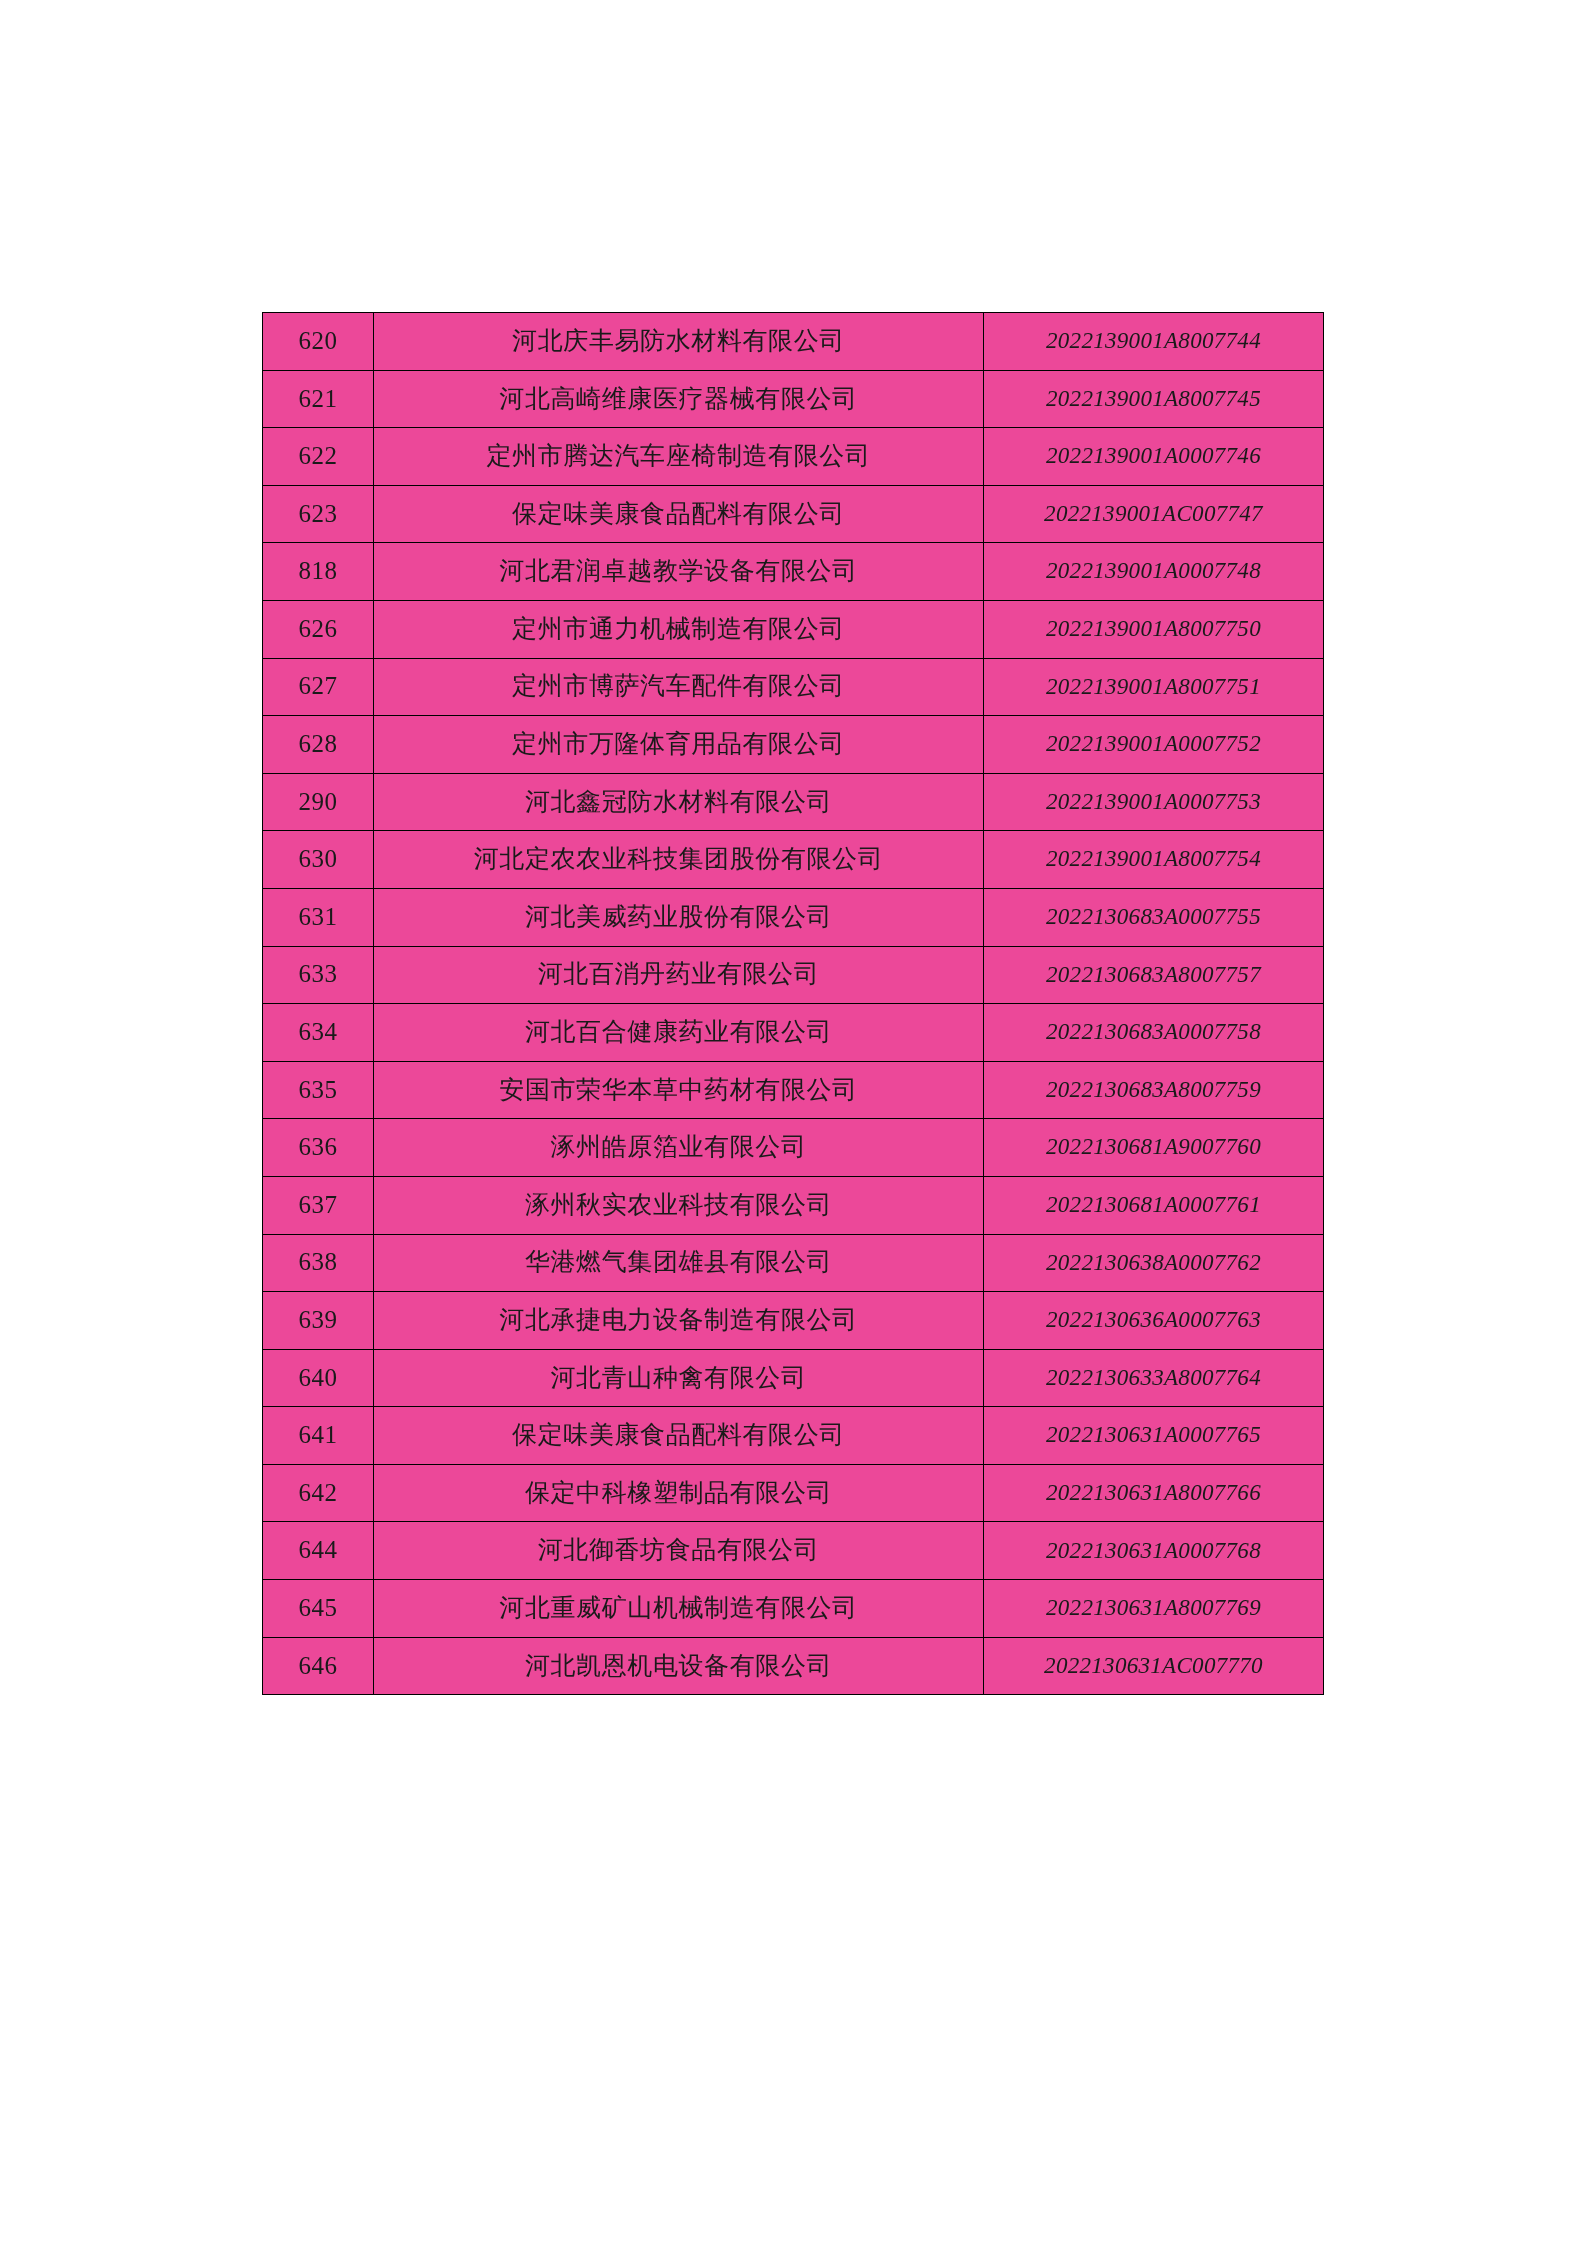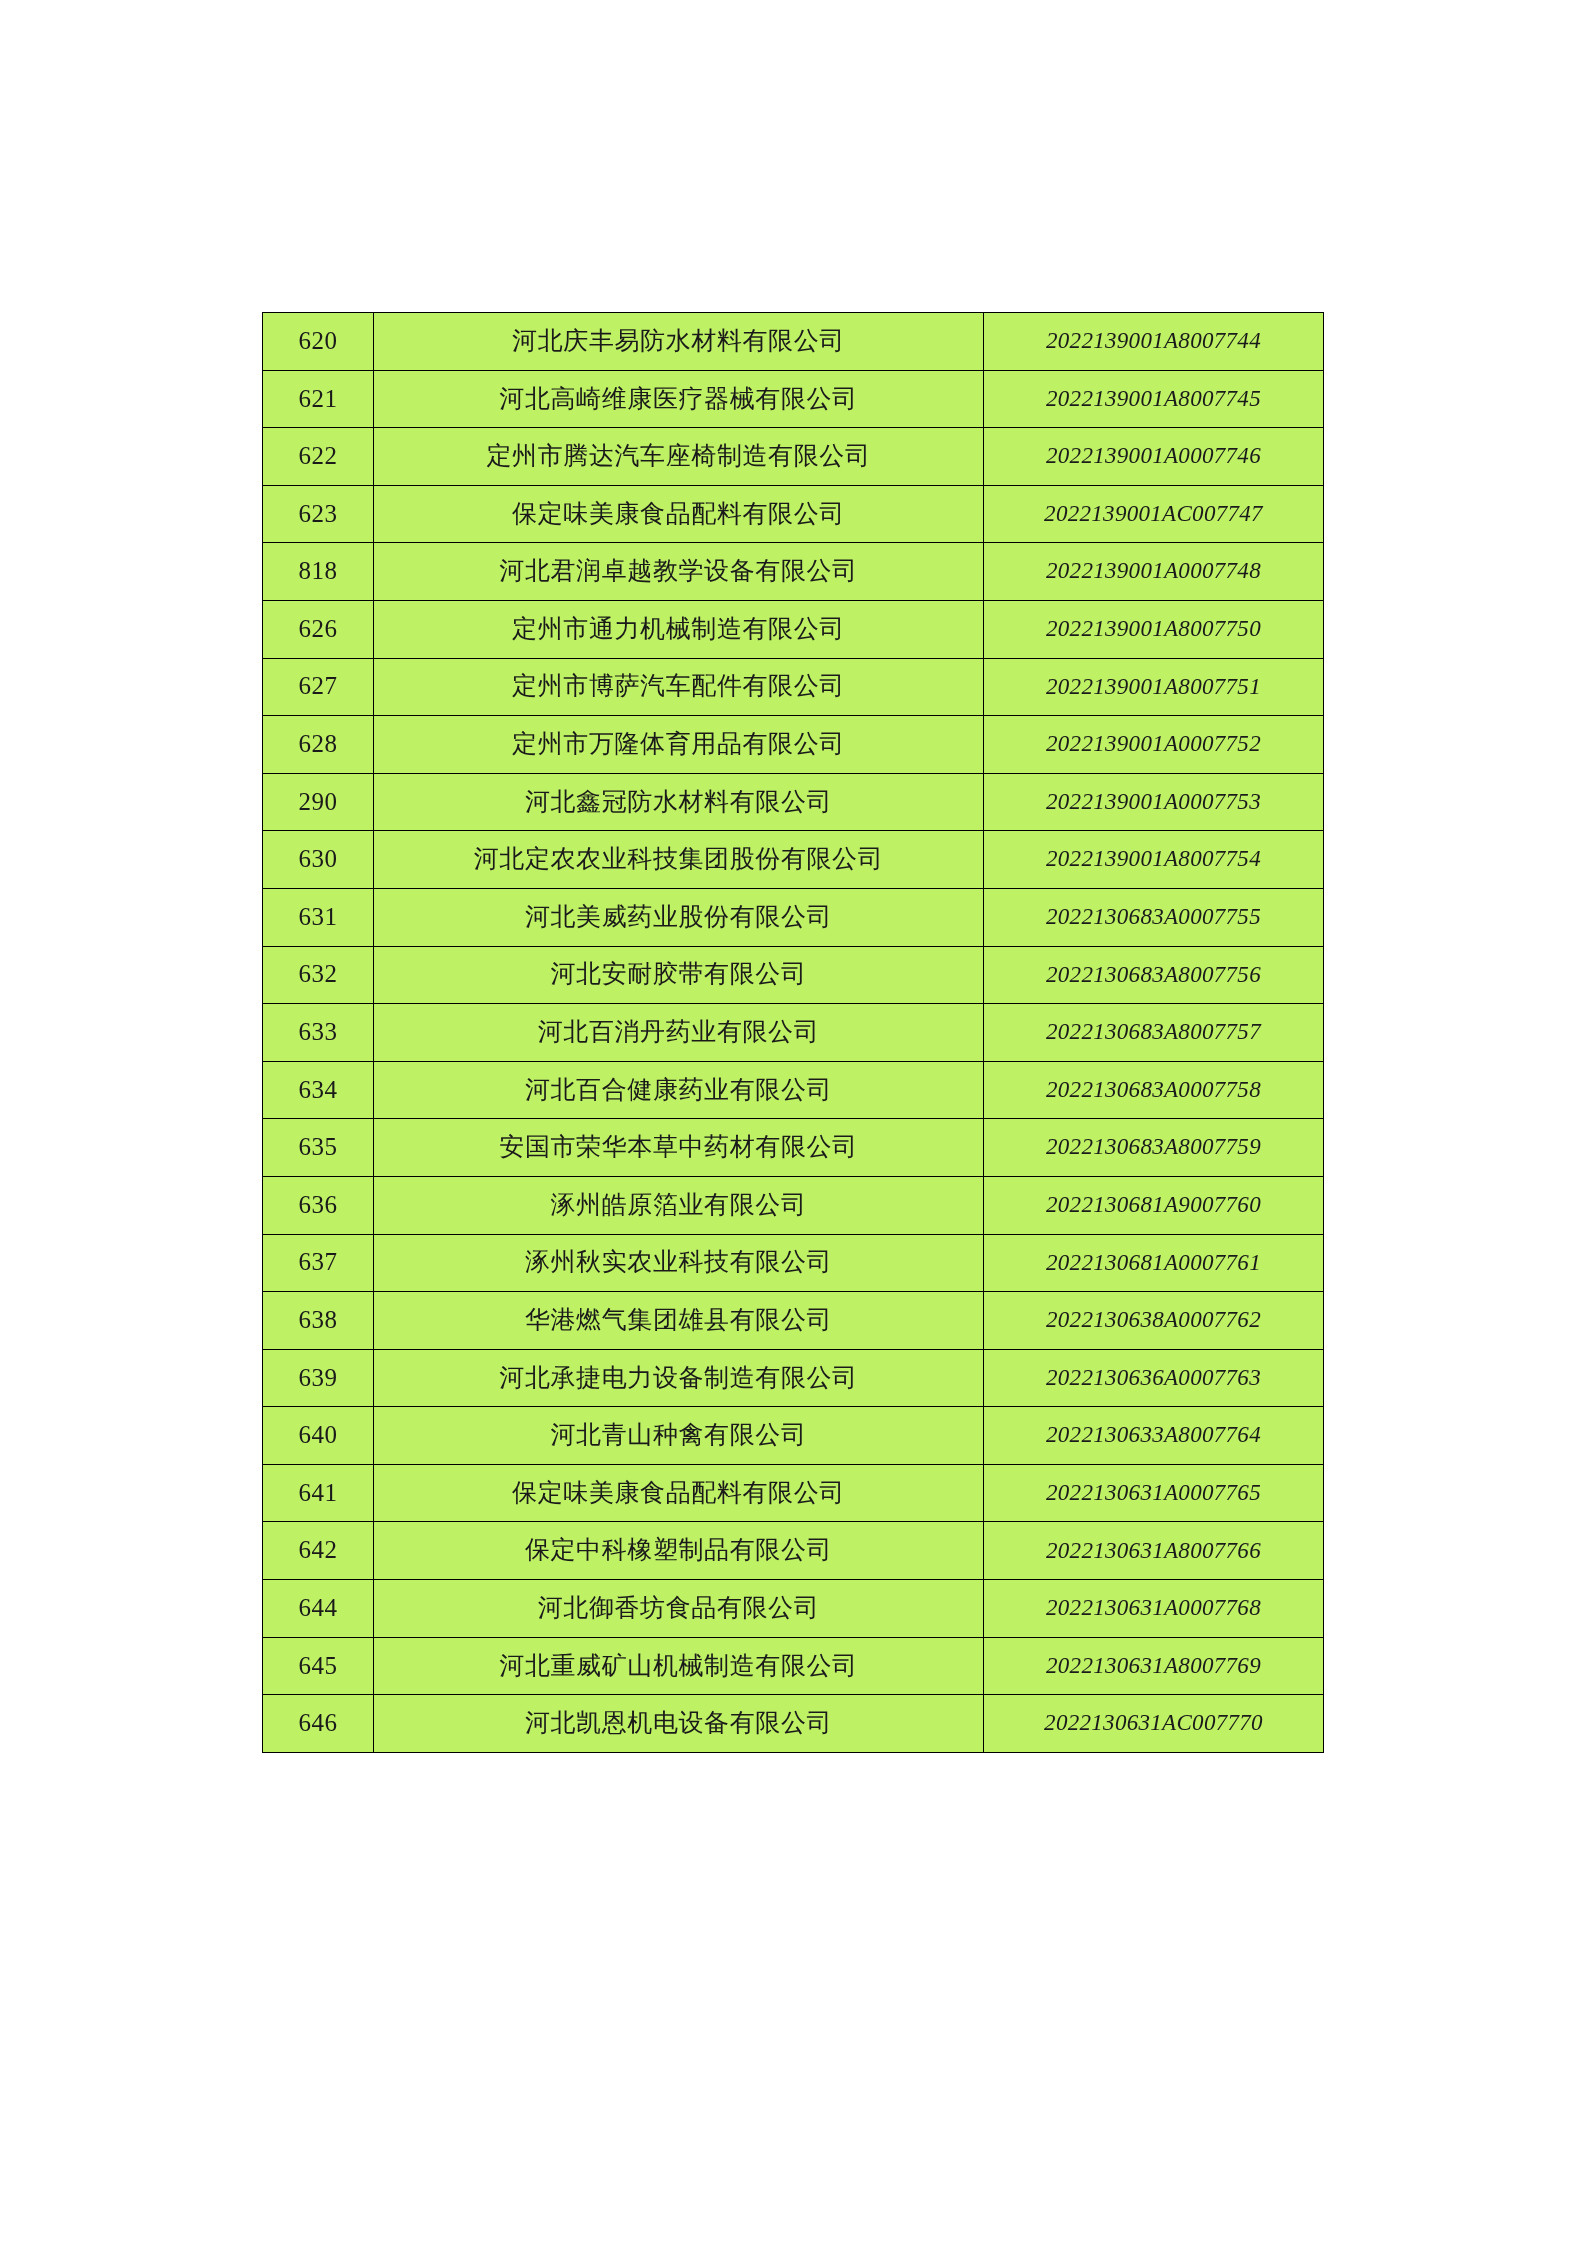--- a/index.html
+++ b/index.html
@@ -26,21 +26,21 @@
   .table-wrap {
     position: absolute;
     left: 262px;
     top: 312px;
     width: 1061px;
   }
   table.registry {
     border-collapse: collapse;
     width: 1061px;
     table-layout: fixed;
-    background: #bef264;
+    background: #ec4899;
   }
   table.registry col.c-index { width: 111px; }
   table.registry col.c-name  { width: 610px; }
   table.registry col.c-code  { width: 340px; }
   table.registry td {
     border: 1.6px solid #000000;
     height: 56.6px;
     padding: 0 4px;
     text-align: center;
     vertical-align: middle;
@@ -123,25 +123,20 @@
             <td class="cell-index">630</td>
             <td class="cell-name">河北定农农业科技集团股份有限公司</td>
             <td class="cell-code">2022139001A8007754</td>
           </tr>
           <tr>
             <td class="cell-index">631</td>
             <td class="cell-name">河北美威药业股份有限公司</td>
             <td class="cell-code">2022130683A0007755</td>
           </tr>
           <tr>
-            <td class="cell-index">632</td>
-            <td class="cell-name">河北安耐胶带有限公司</td>
-            <td class="cell-code">2022130683A8007756</td>
-          </tr>
-          <tr>
             <td class="cell-index">633</td>
             <td class="cell-name">河北百消丹药业有限公司</td>
             <td class="cell-code">2022130683A8007757</td>
           </tr>
           <tr>
             <td class="cell-index">634</td>
             <td class="cell-name">河北百合健康药业有限公司</td>
             <td class="cell-code">2022130683A0007758</td>
           </tr>
           <tr>

